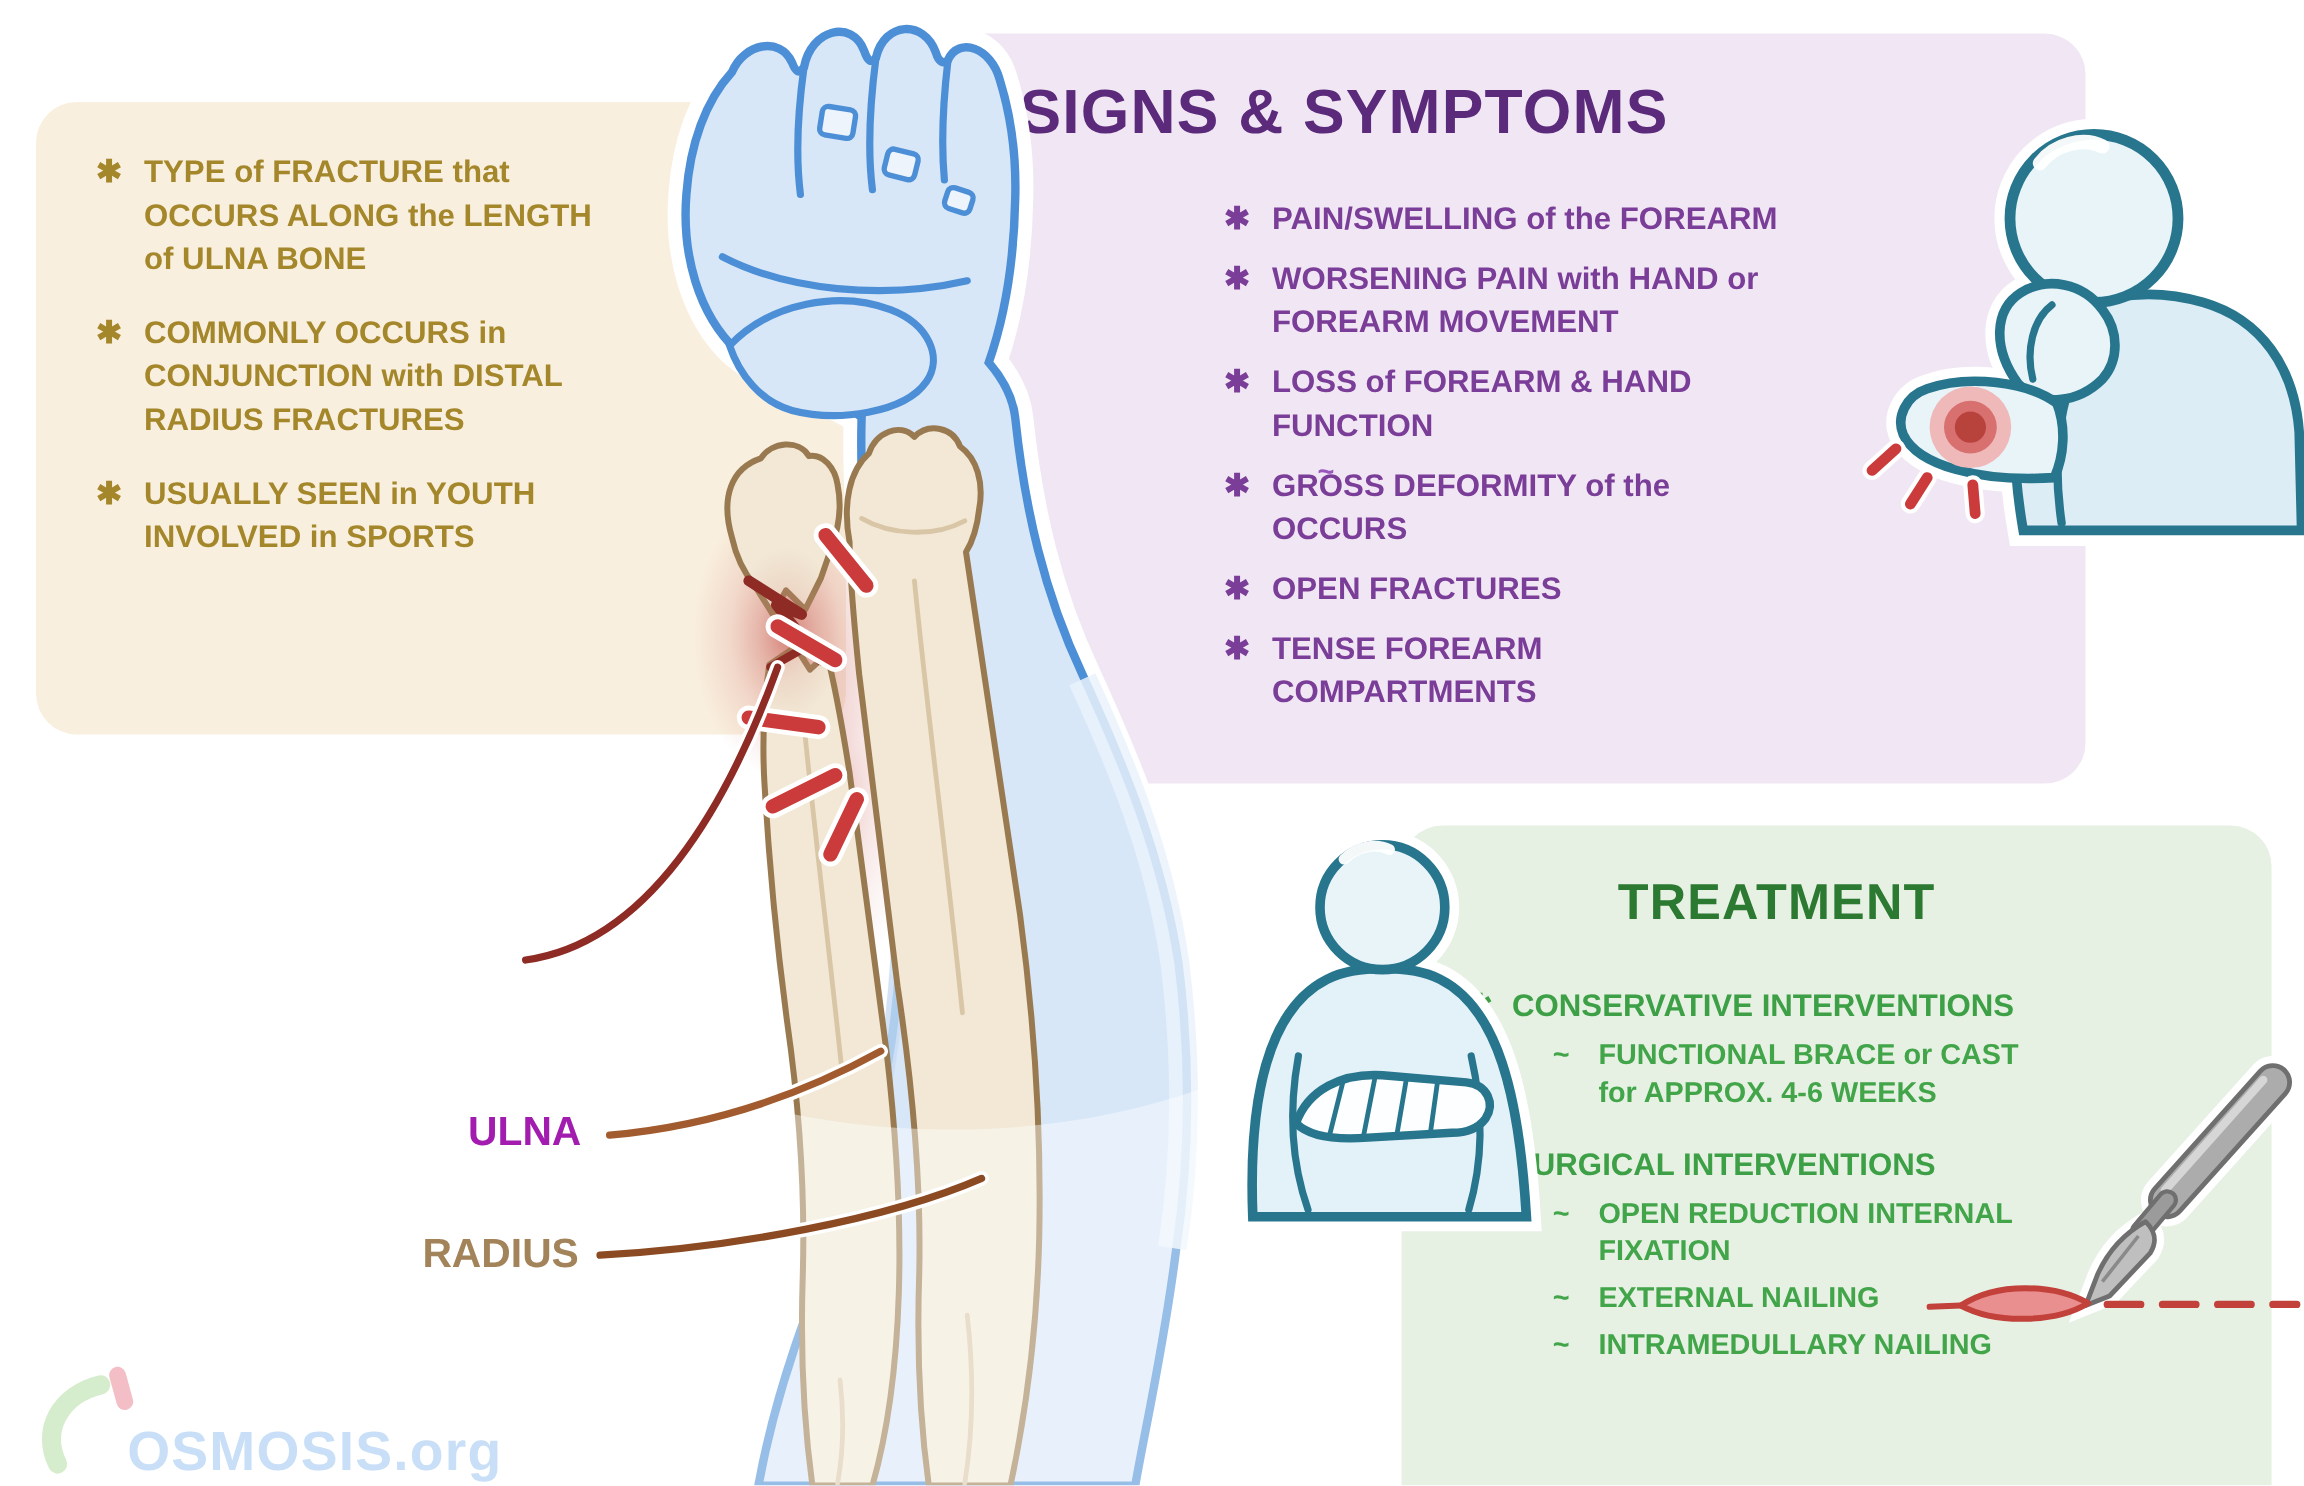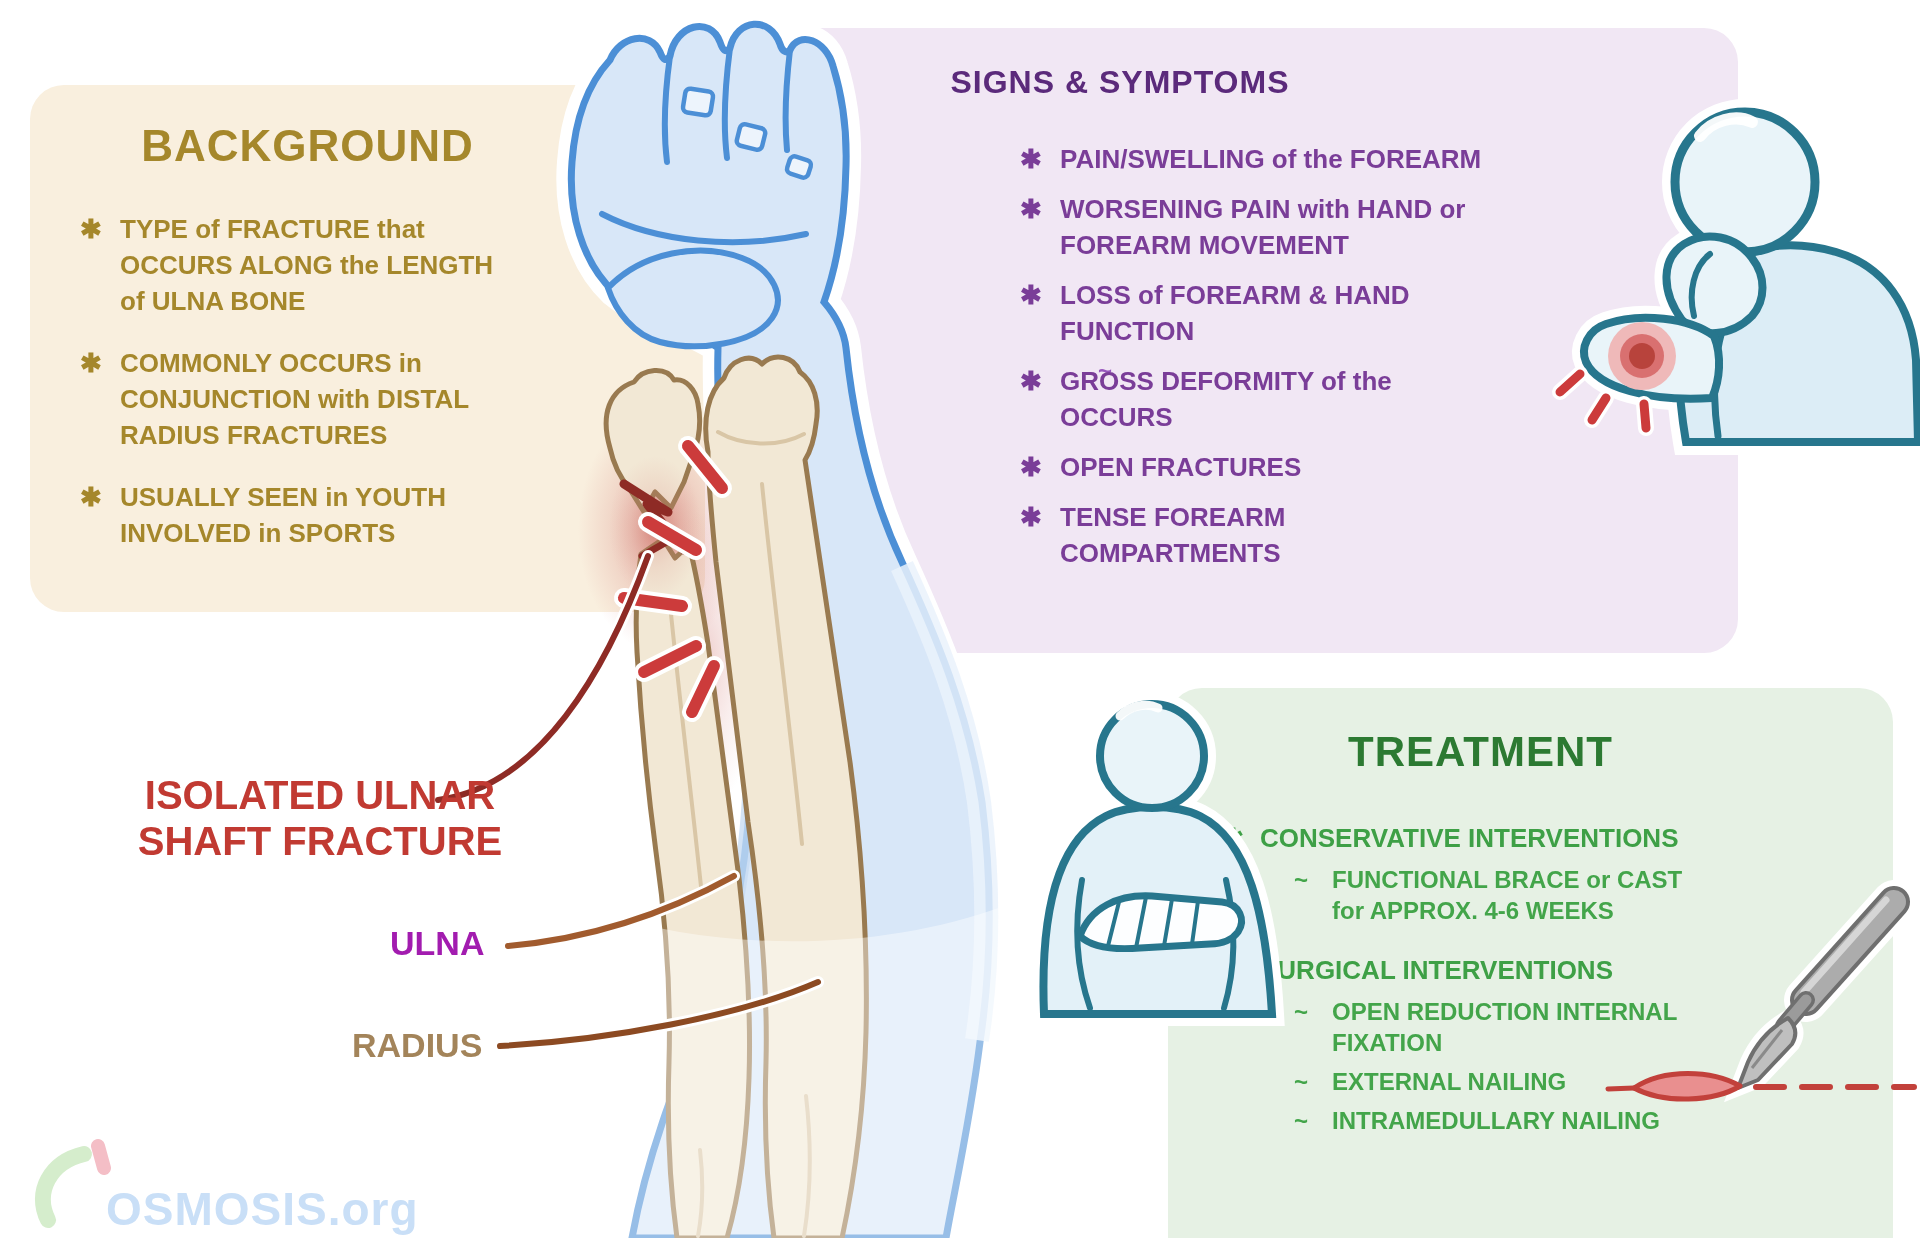--- a/index.html
+++ b/index.html
@@ -4,21 +4,21 @@
 <style>
   html,body{margin:0;padding:0;background:#fff;}
   .canvas{position:relative;width:1920px;height:1238px;overflow:hidden;background:#ffffff;
           font-family:"Liberation Sans", sans-serif;}
   .panel{position:absolute;border-radius:34px;}
   .bg-panel{left:30px;top:85px;width:675px;height:527px;background:#F9EFDE;}
   .ss-panel{left:782px;top:28px;width:956px;height:625px;background:#F1E7F4;}
   .tr-panel{left:1168px;top:688px;width:725px;height:624px;background:#E6F1E4;}
   .panel h2{margin:0;text-align:center;font-weight:bold;letter-spacing:1px;}
   .bg-panel h2{padding:36px 120px 0 0;font-size:44px;color:#A5872B;}
-  .ss-panel h2{padding:36px 280px 0 0;font-size:32px;color:#5B2A7B;}
+  .ss-panel h2{padding:36px 280px 0 0;font-size:52px;color:#5B2A7B;}
   .tr-panel h2{padding:40px 100px 0 0;font-size:42px;color:#2C7A32;}
   .panel ul{list-style:none;margin:0;padding:0;}
   .panel li{position:relative;font-weight:bold;}
   .btext{white-space:pre-line;display:block;}
   .mark{position:absolute;left:0;top:0;}
   .sub{position:relative;font-weight:bold;}
   .sub .btext{white-space:pre-line;}
   
   .bg-panel ul{margin-top:40px;padding-left:50px;width:430px;}
   .bg-panel li{padding-left:40px;margin-bottom:26px;font-size:26px;line-height:36px;color:#A5872B;}
@@ -37,21 +37,20 @@
   .radius-label{left:352px;top:1026px;font-size:34px;color:#A3845A;}
   .logo{position:absolute;left:20px;top:1138px;z-index:6;display:flex;align-items:flex-end;}
   .logo-text{font-size:46px;font-weight:800;color:#C9DFF7;letter-spacing:1px;margin-left:-14px;}
 </style>
 </head>
 <body>
 
 <div class="canvas">
 
   <section class="panel bg-panel">
-    <h2>BACKGROUND</h2>
     <ul>
       <li>
         <span class="mark">✱</span>
         <span class="btext">TYPE of FRACTURE that
 OCCURS ALONG the LENGTH
 of ULNA BONE</span>
       </li>
       <li>
         <span class="mark">✱</span>
         <span class="btext">COMMONLY OCCURS in
@@ -287,21 +286,20 @@
       <path d="M 1806 1000 L 1784 1026" stroke="#9B9B9B" stroke-width="11" stroke-linecap="round" fill="none"></path>
       <path d="M 1788 1018 C 1796 1026 1798 1034 1792 1044 L 1758 1080 L 1738 1088 L 1748 1062
                C 1756 1044 1770 1028 1788 1018 Z" fill="#BFBFBF" stroke="#6F6F6F" stroke-width="4" stroke-linejoin="round"></path>
       <path d="M 1782 1030 L 1752 1068" stroke="#8A8A8A" stroke-width="3" fill="none"></path>
       <path d="M 1634 1088 C 1664 1068 1712 1070 1740 1086 C 1714 1102 1664 1104 1634 1088 Z" fill="#E98F8F" stroke="#C2413B" stroke-width="5" stroke-linejoin="round"></path>
       <path d="M 1634 1088 L 1608 1089" stroke="#C2413B" stroke-width="5" stroke-linecap="round" fill="none"></path>
       <path d="M 1756 1087 L 1914 1087" stroke="#C2413B" stroke-width="6" stroke-linecap="round" stroke-dasharray="28 18" fill="none"></path>
     </g>
   </svg>
 
-  <div class="anno fracture-label">ISOLATED ULNAR SHAFT FRACTURE</div>
   <div class="anno ulna-label">ULNA</div>
   <div class="anno radius-label">RADIUS</div>
 
   <div class="logo">
     <svg width="100" height="98" viewBox="0 0 100 98">
       <path d="M 64 16 C 30 24 14 54 28 82" fill="none" stroke="#D5EDCC" stroke-width="16" stroke-linecap="round"></path>
       <path d="M 78 8 L 84 30" fill="none" stroke="#F4BEC6" stroke-width="14" stroke-linecap="round"></path>
     </svg>
     <span class="logo-text">OSMOSIS.org</span>
   </div>

